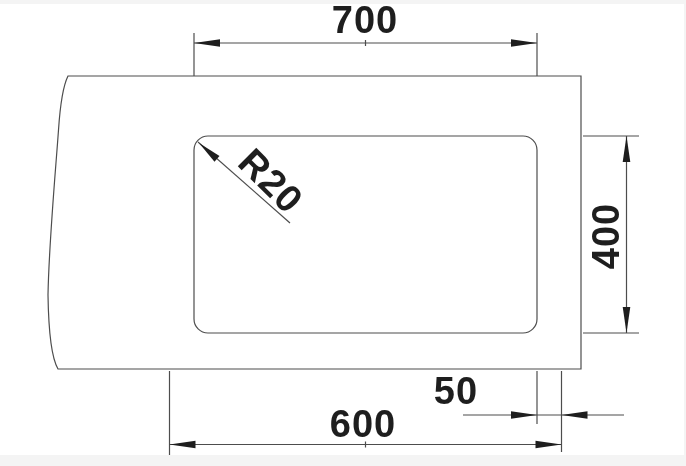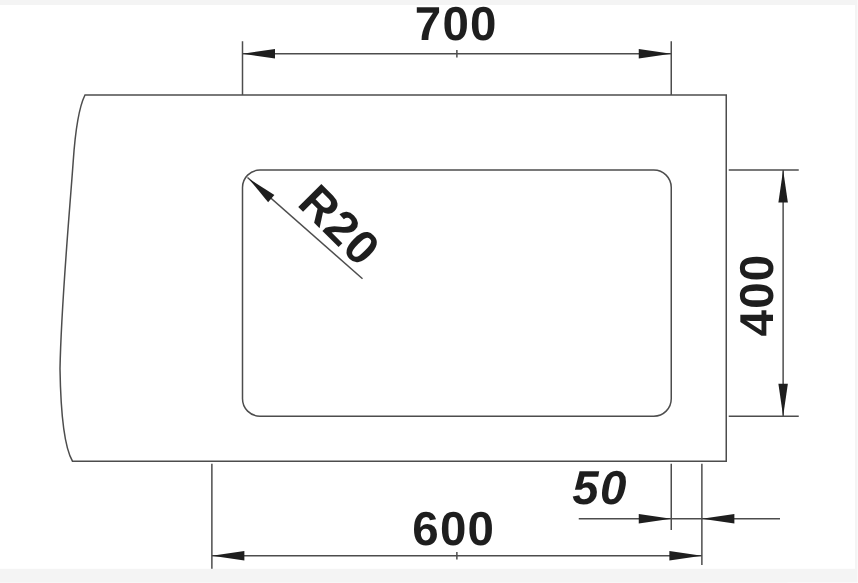--- a/index.html
+++ b/index.html
@@ -101,16 +101,16 @@
       <polygon class="arrow" points="199,143 219.5,155.9 214.5,161.7"></polygon>
     </g>
   </svg>
 
   <div class="dim-label" style="left:365px;top:20px;">700</div>
 
   <div class="dim-label rot-ccw" style="left:606px;top:236px;">400</div>
 
   <div class="dim-label rot-45" style="left:271px;top:181px;">R20</div>
 
-  <div class="dim-label" style="left:480px;top:391px;font-style:italic;">50</div>
+  <div class="dim-label" style="left:456px;top:391px;">50</div>
 
   <div class="dim-label" style="left:363px;top:424px;">600</div>
 </div>
 
 </body></html>

